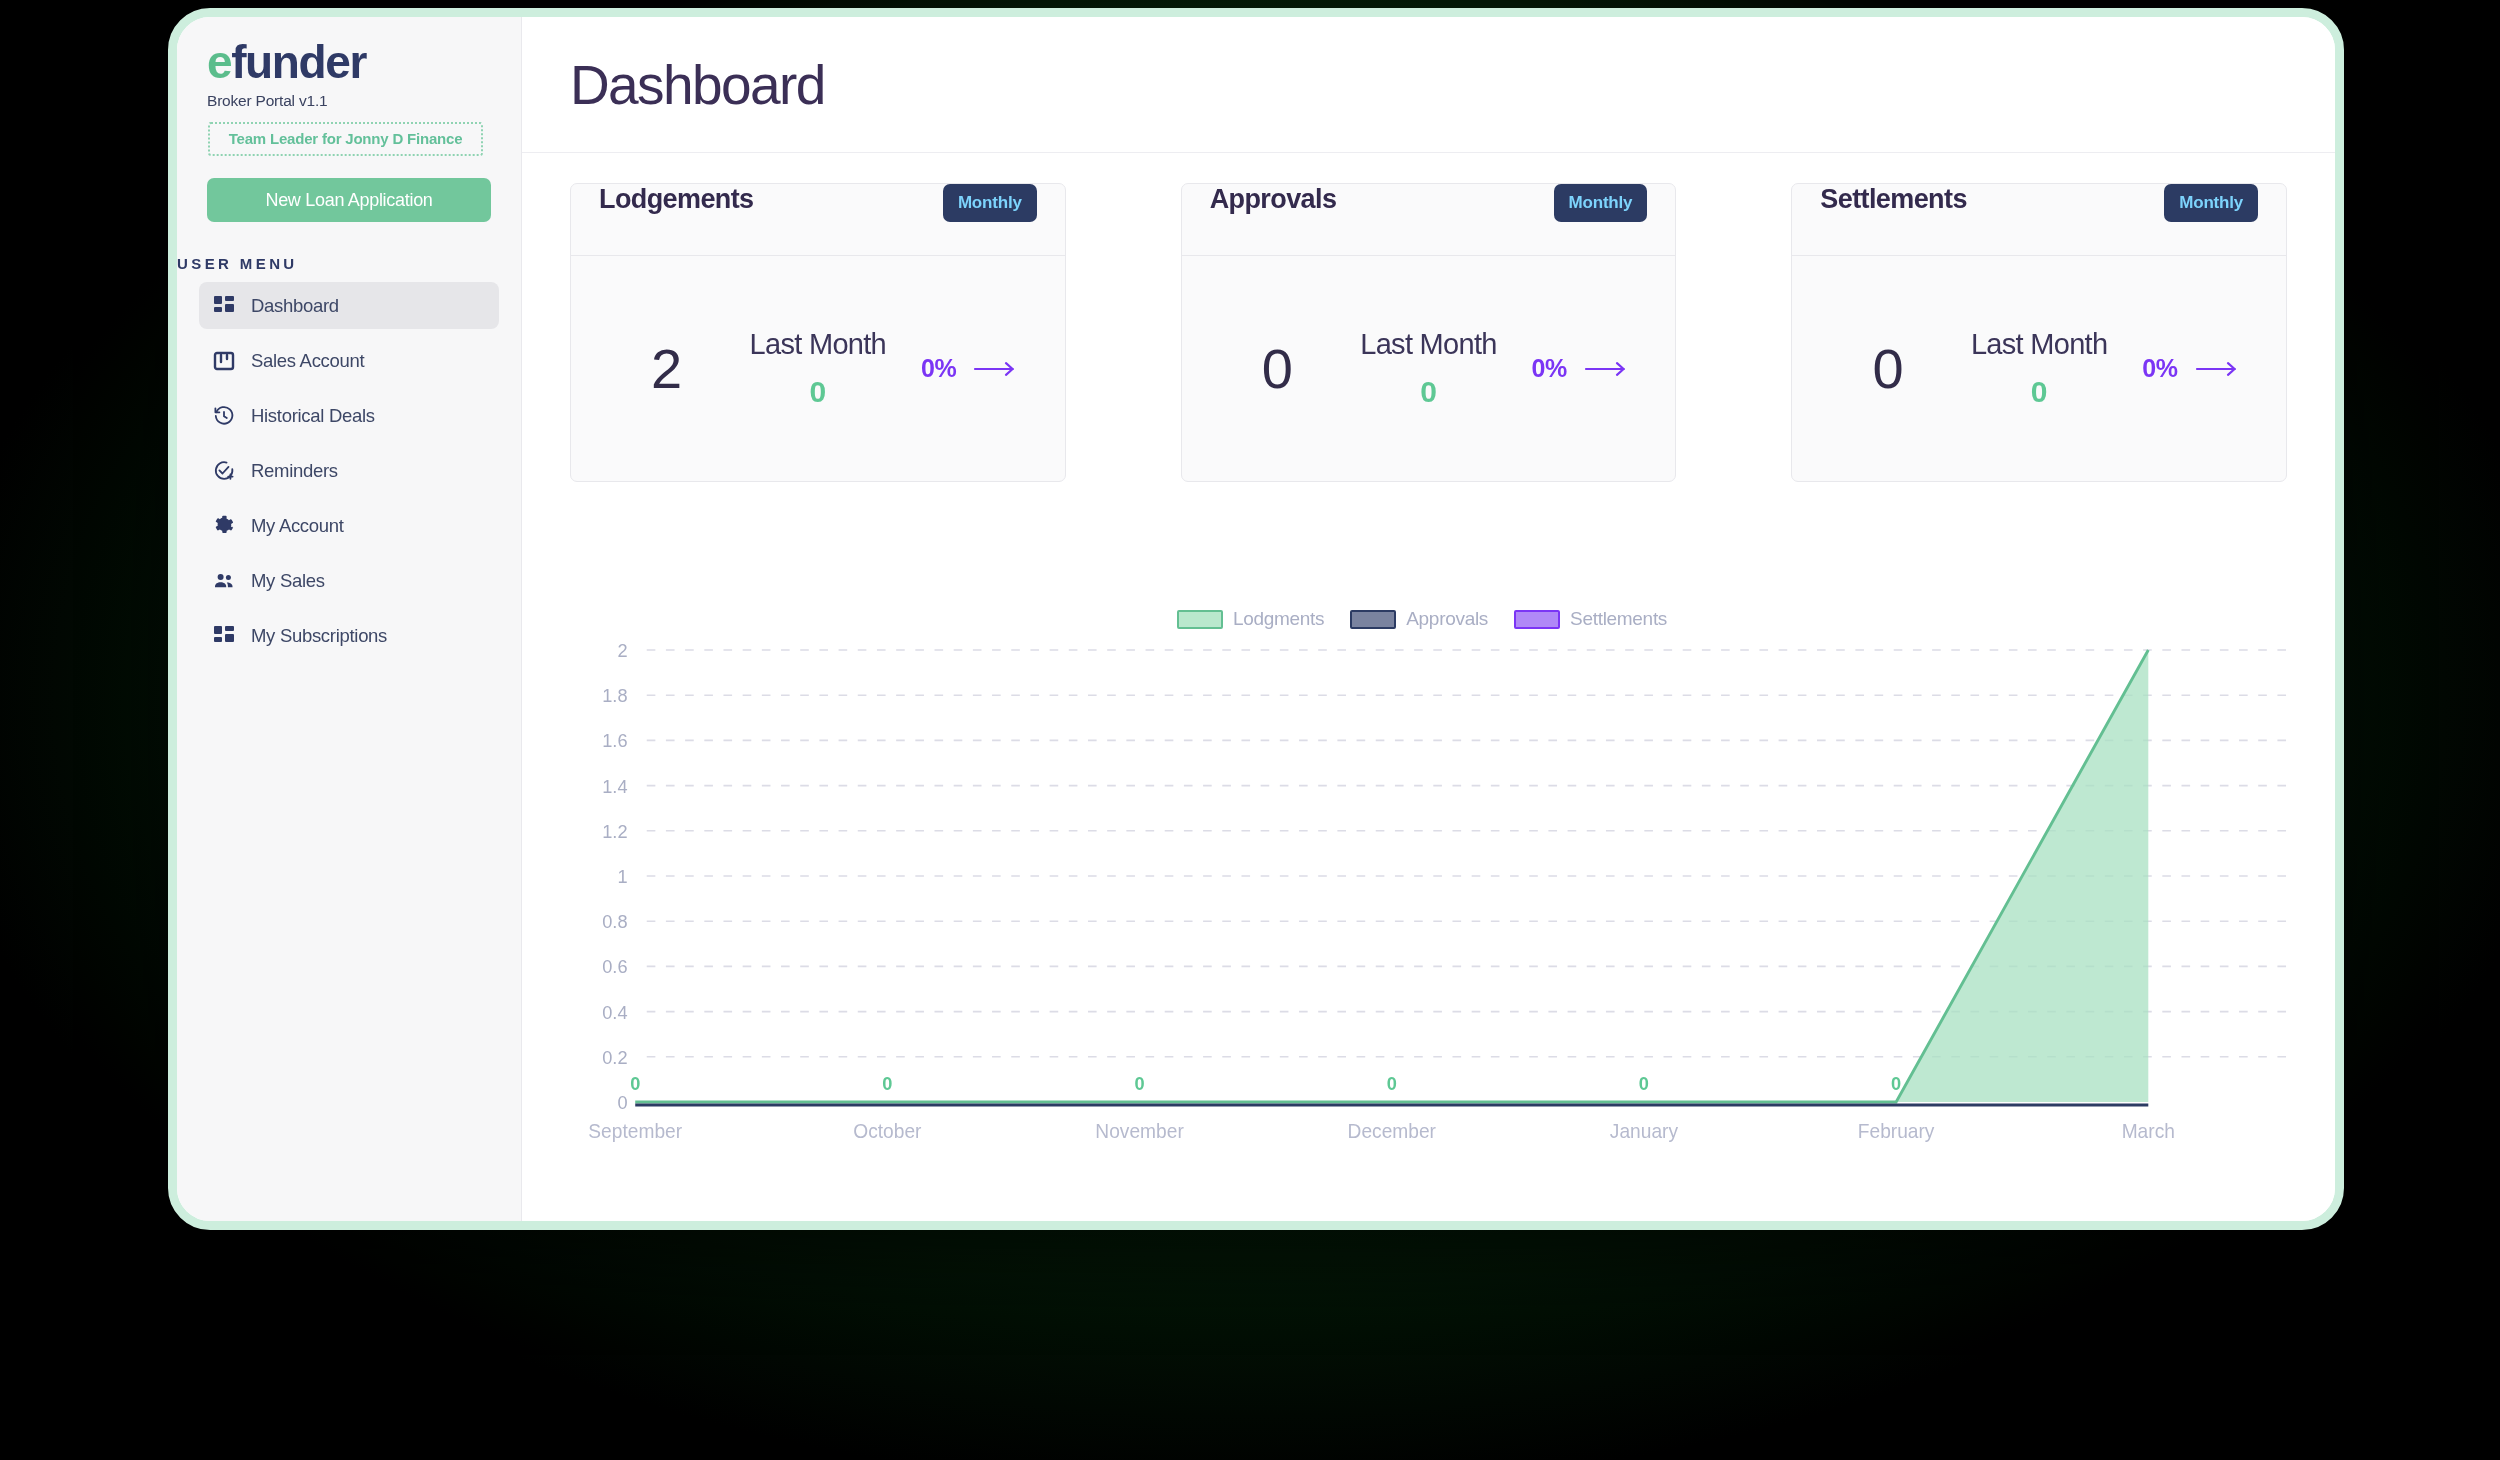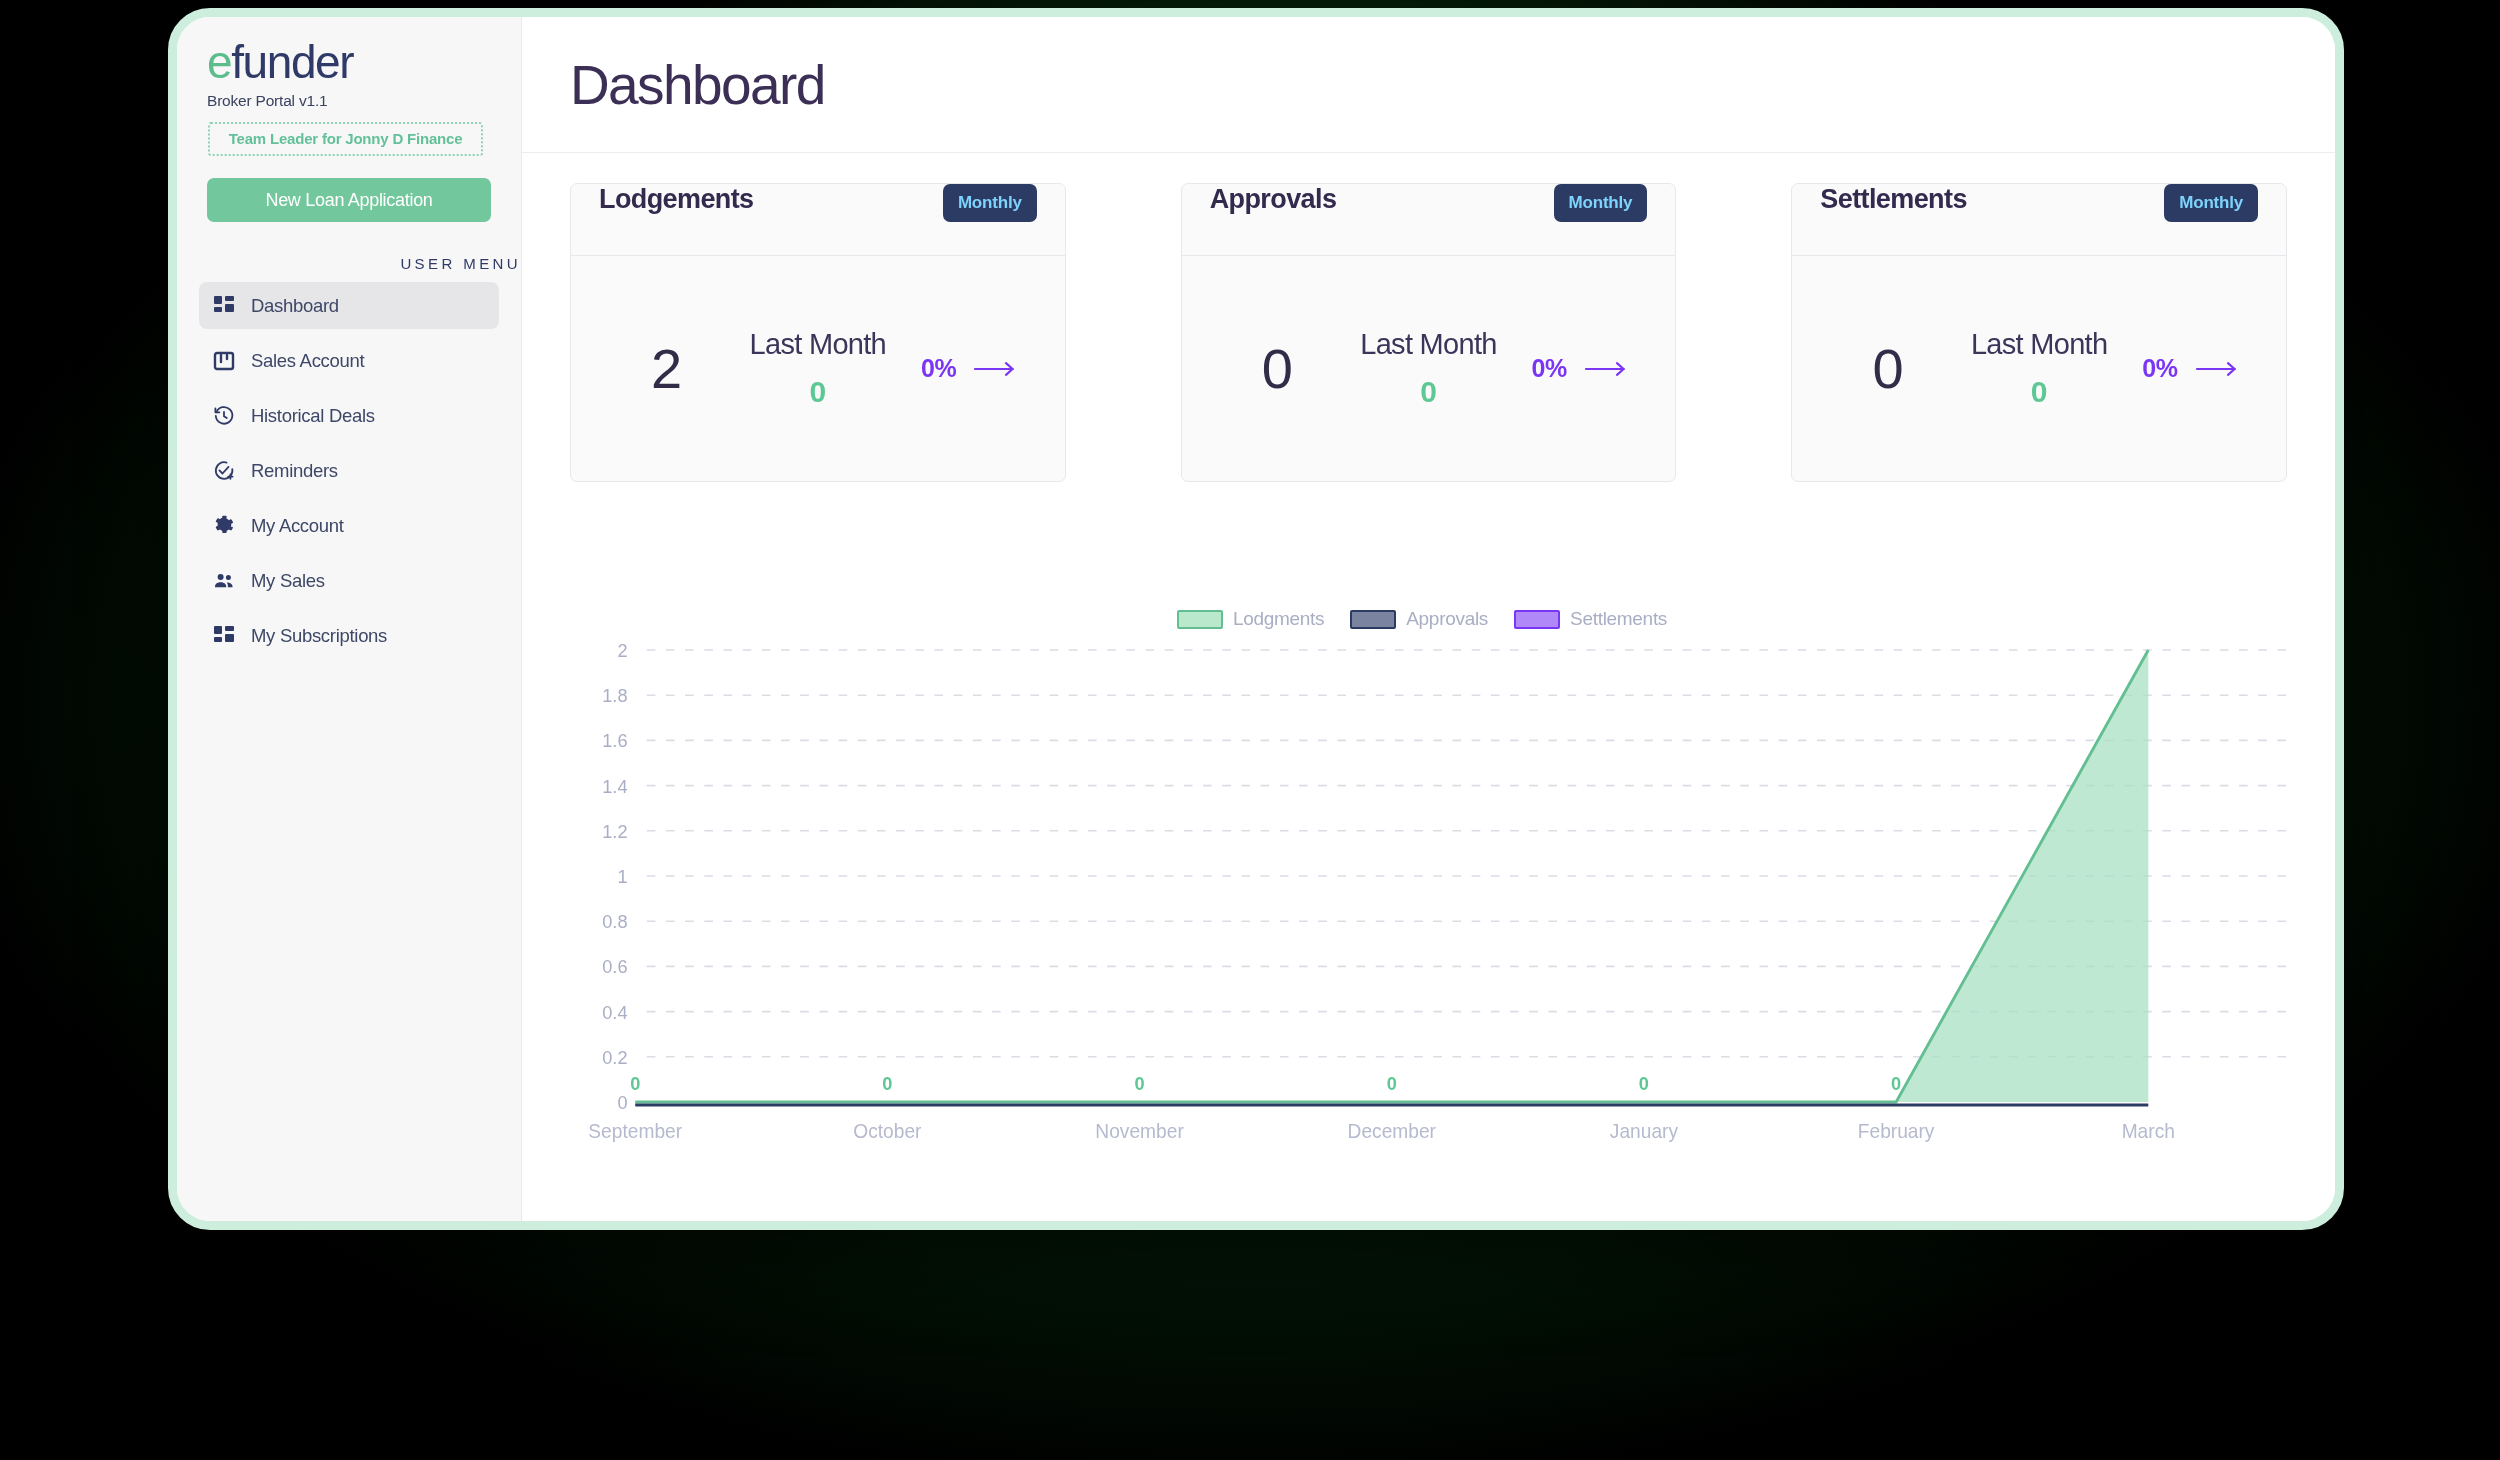--- a/index.html
+++ b/index.html
@@ -47,21 +47,21 @@
     flex: none;
     background: #f7f7f8;
     border-right: 1px solid #e9e9ed;
     padding: 22px 0 0 0;
     display: flex;
     flex-direction: column;
   }
   .brand { padding: 0 30px; }
   .logo {
     font-size: 46px;
-    font-weight: 400;
+    font-weight: 700;
     letter-spacing: -1.4px;
     color: #2f3a66;
     line-height: 1;
     white-space: nowrap;
   }
   .logo .e { color: #5bbd8c; }
   .subtitle {
     margin-top: 7px;
     font-size: 15.5px;
     color: #3a4260;
@@ -86,23 +86,23 @@
     border: none;
     border-radius: 7px;
     height: 44px;
     font-size: 18px;
     font-family: "Liberation Sans", sans-serif;
     letter-spacing: -0.3px;
     cursor: pointer;
   }
   .menu-heading {
     margin: 33px 0 10px 0;
-    text-align: right;
+    text-align: left;
     font-size: 15px;
-    font-weight: 400;
+    font-weight: 700;
     letter-spacing: 3.4px;
     color: #2f3a66;
   }
   .nav { padding: 0 22px; }
   .nav-item {
     display: flex;
     align-items: center;
     gap: 16px;
     height: 47px;
     padding: 0 14px;

